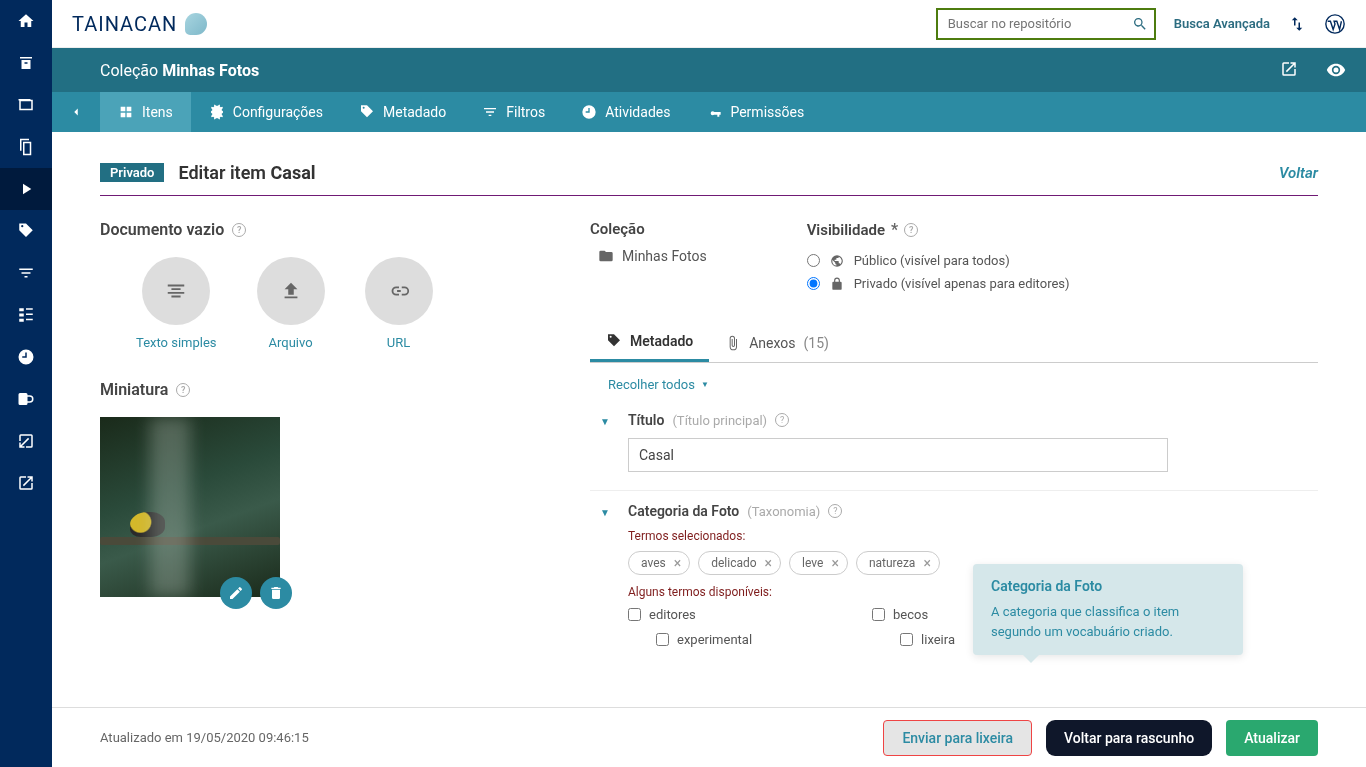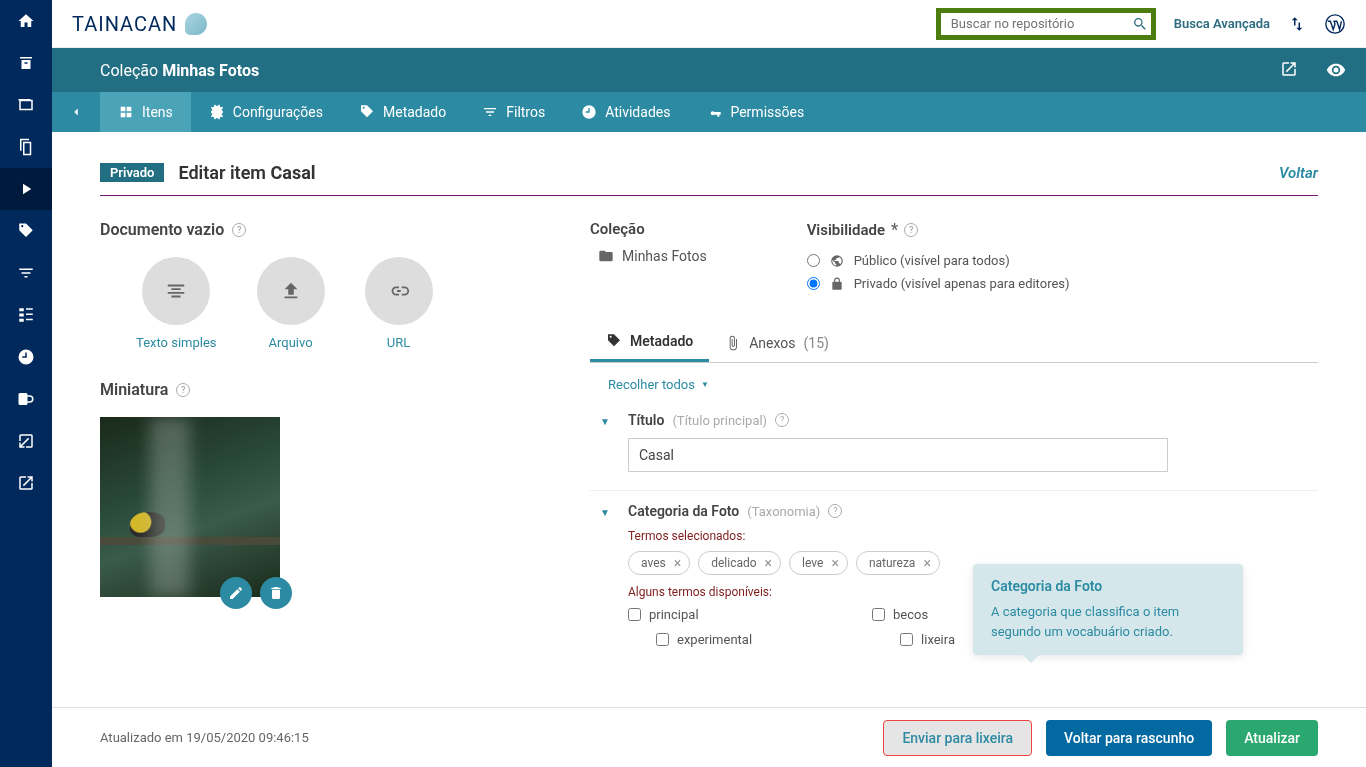--- a/index.html
+++ b/index.html
@@ -8,21 +8,21 @@
 .sidebar { width:52px; background:#01295c; display:flex; flex-direction:column; align-items:center; padding-top:0; }
 .sidebar-item { width:52px; height:42px; display:flex; align-items:center; justify-content:center; color:#fff; cursor:pointer; }
 .sidebar-item.home { background:#01295c; }
 .sidebar-item svg { width:18px; height:18px; fill:#fff; }
 .main { flex:1; display:flex; flex-direction:column; }
 .topbar { height:48px; display:flex; align-items:center; padding:8px 20px; border-bottom:1px solid #eee;justify-content:flex-end; }
 .logo { display:flex; align-items:center; gap:8px; font-size:20px; letter-spacing:1px; color:#01295c; font-weight:400; }
 .logo-badge { width:22px; height:22px; background:linear-gradient(135deg,#a8d5e0,#7eb8c9); border-radius:50% 50% 50% 5px; position:relative; }
 .topbar-right { margin-left:auto; display:flex; align-items:center; gap:18px; }
 .search-box { position:relative; }
-.search-box input { width:220px; height:32px; border:5px solid #4d7c0f; padding:0 32px 0 10px; font-size:13px; color:#666; }
+.search-box input { width:220px; height:32px; border:2px solid #4d7c0f; padding:0 32px 0 10px; font-size:13px; color:#666; }
 .search-box .search-icon { position:absolute; right:8px; top:8px; color:#2c6c80; }
 .adv-search { color:#2c6c80; font-weight:600; font-size:13px; cursor:pointer; }
 .topbar-icon { color:#01295c; cursor:pointer; }
 .collection-bar { height:44px; background:#226f83; display:flex; align-items:center; padding:0 20px 0 48px; color:#fff; position:relative; }
 .collection-bar .label { font-size:16px; font-weight:400; }
 .collection-bar .name { font-size:16px; font-weight:700; margin-left:4px; }
 .collection-bar .right { margin-left:auto; display:flex; gap:28px; }
 .tabs-bar { height:40px; background:#2c8ba3; display:flex; align-items:center; padding-left:0; }
 .back-arrow { width:48px; height:40px; display:flex; align-items:center; justify-content:center; color:#fff; cursor:pointer; }
 .tab { height:40px; display:flex; align-items:center; gap:8px; padding:0 18px; color:#fff; font-size:14px; cursor:pointer; }
@@ -79,21 +79,21 @@
 .term-check.indent { padding-left:28px; }
 .tooltip { position:absolute; background:#d5e7ea; border-radius:4px; padding:14px 18px; width:270px; top:432px; right:123px; box-shadow:0 2px 8px rgba(0,0,0,0.1); z-index:10; }
 .tooltip::after { content:''; position:absolute; bottom:-8px; left:50px; border:8px solid transparent; border-top-color:#d5e7ea; border-bottom:none; }
 .tooltip-title { color:#2c8ba3; font-weight:600; font-size:14px; margin-bottom:8px; }
 .tooltip-text { color:#2c8ba3; font-size:13px; line-height:1.5; }
 .footer { height:60px; border-top:1px solid #ddd; display:flex; align-items:center; padding:0 48px; background:#fff; }
 .footer-text { color:#666; font-size:13px; }
 .footer-actions { margin-left:auto; display:flex; gap:14px; }
 .btn { height:36px; padding:0 18px; border:none; border-radius:4px; font-size:14px; cursor:pointer; font-weight:500; }
 .btn-outline { background:#e5e5e5; border:1px solid #ef4444; color:#2c8ba3; }
-.btn-teal { background:#0369a1; color:#fff; }
+.btn-teal { background:#0f172a; color:#fff;border-radius:9px; }
 .btn-green { background:#2aa86f; color:#fff; }
 .star { color:#666; font-size:16px; }
 svg { display:block; }
 </style>
 </head>
 <body>
 
 <div class="app">
   <div class="sidebar">
     <div class="sidebar-item home">
@@ -406,21 +406,21 @@
               <span class="tag">
                   <span>natureza</span>
                   <span class="tag-x">×</span>
                 </span>
             </div>
             <div class="terms-label">Alguns termos disponíveis:</div>
             <div class="term-checks">
               <div class="term-col">
                 <label class="term-check">
                     <input type="checkbox" style="">
-                    <span>principal</span>
+                    <span>editores</span>
                   </label>
                 <label class="term-check indent">
                     <input type="checkbox" style="">
                     <span>experimental</span>
                   </label>
               </div>
               <div class="term-col">
                 <label class="term-check">
                     <input type="checkbox" style="">
                     <span>becos</span>

